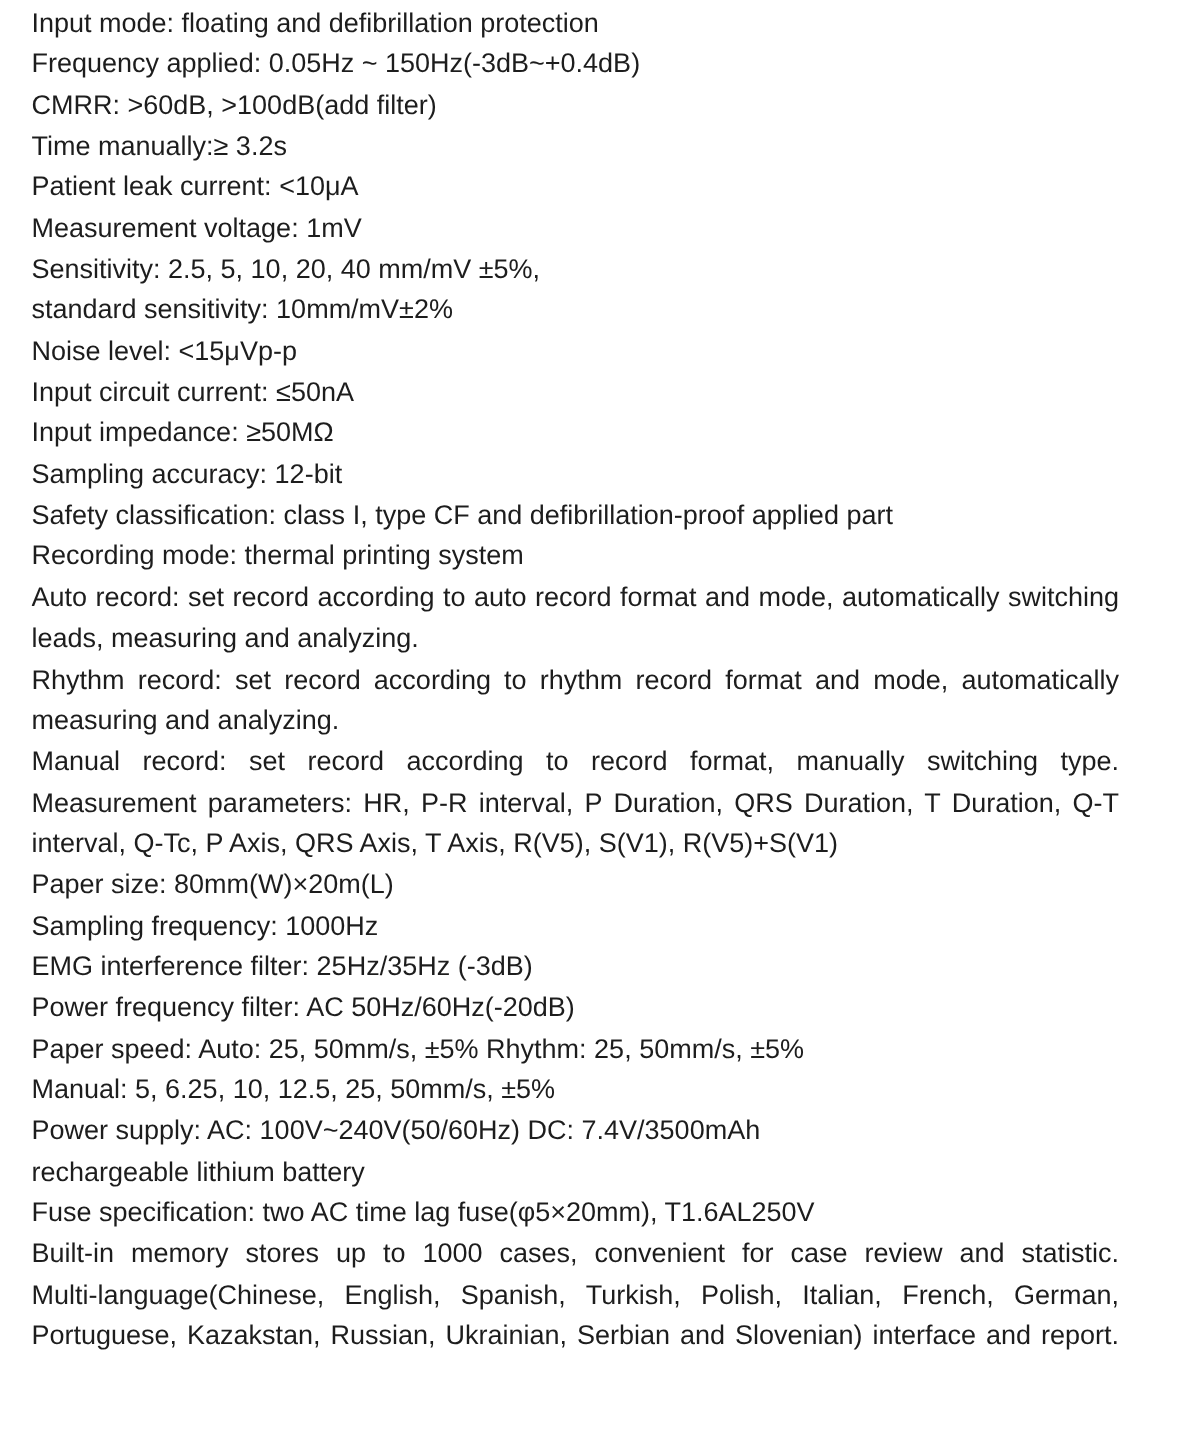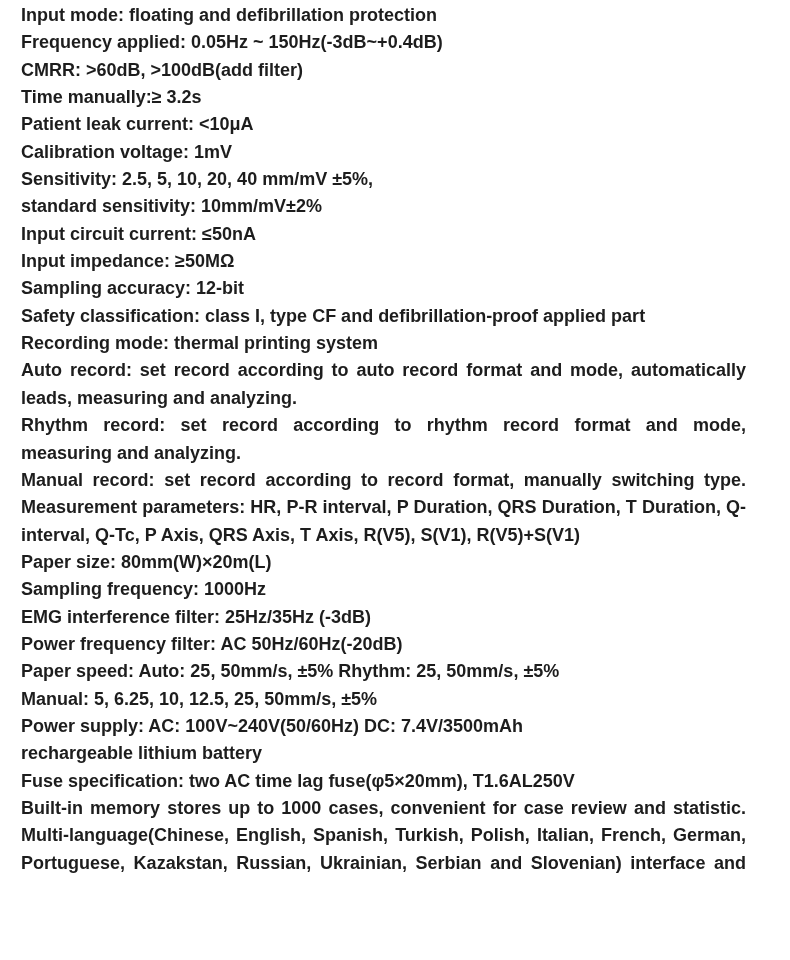--- a/index.html
+++ b/index.html
@@ -21,42 +21,42 @@
     font-family: "Liberation Sans", "DejaVu Sans", sans-serif;
     font-size: 18px;
     color: #1d1d1d;
   }
   .spec-line {
     height: 27.35px;
     line-height: 27.35px;
     white-space: nowrap;
     text-align: left;
     font-kerning: normal;
-    font-weight: bold;
   }
   .spec-line.justify {
     white-space: normal;
     text-align: justify;
     text-align-last: justify;
     overflow: hidden;
   }
 </style>
 </head>
 <body>
 
 <div class="spec-doc">
   <div>
       <div class="spec-line">Input mode: floating and defibrillation protection</div>
       <div class="spec-line">Frequency applied: 0.05Hz ~ 150Hz(-3dB~+0.4dB)</div>
       <div class="spec-line">CMRR: &gt;60dB, &gt;100dB(add filter)</div>
       <div class="spec-line">Time manually:≥ 3.2s</div>
       <div class="spec-line">Patient leak current: &lt;10μA</div>
-      <div class="spec-line">Calibration voltage: 1mV</div>
+      <div class="spec-line">Measurement voltage: 1mV</div>
       <div class="spec-line">Sensitivity: 2.5, 5, 10, 20, 40 mm/mV ±5%,</div>
       <div class="spec-line">standard sensitivity: 10mm/mV±2%</div>
+      <div class="spec-line">Noise level: &lt;15μVp-p</div>
       <div class="spec-line">Input circuit current: ≤50nA</div>
       <div class="spec-line">Input impedance: ≥50MΩ</div>
       <div class="spec-line">Sampling accuracy: 12-bit</div>
       <div class="spec-line">Safety classification: class I, type CF and defibrillation-proof applied part</div>
       <div class="spec-line">Recording mode: thermal printing system</div>
       <div class="spec-line justify">Auto record: set record according to auto record format and mode, automatically switching</div>
       <div class="spec-line">leads, measuring and analyzing.</div>
       <div class="spec-line justify">Rhythm record: set record according to rhythm record format and mode, automatically</div>
       <div class="spec-line">measuring and analyzing.</div>
       <div class="spec-line justify">Manual record: set record according to record format, manually switching type.</div>

